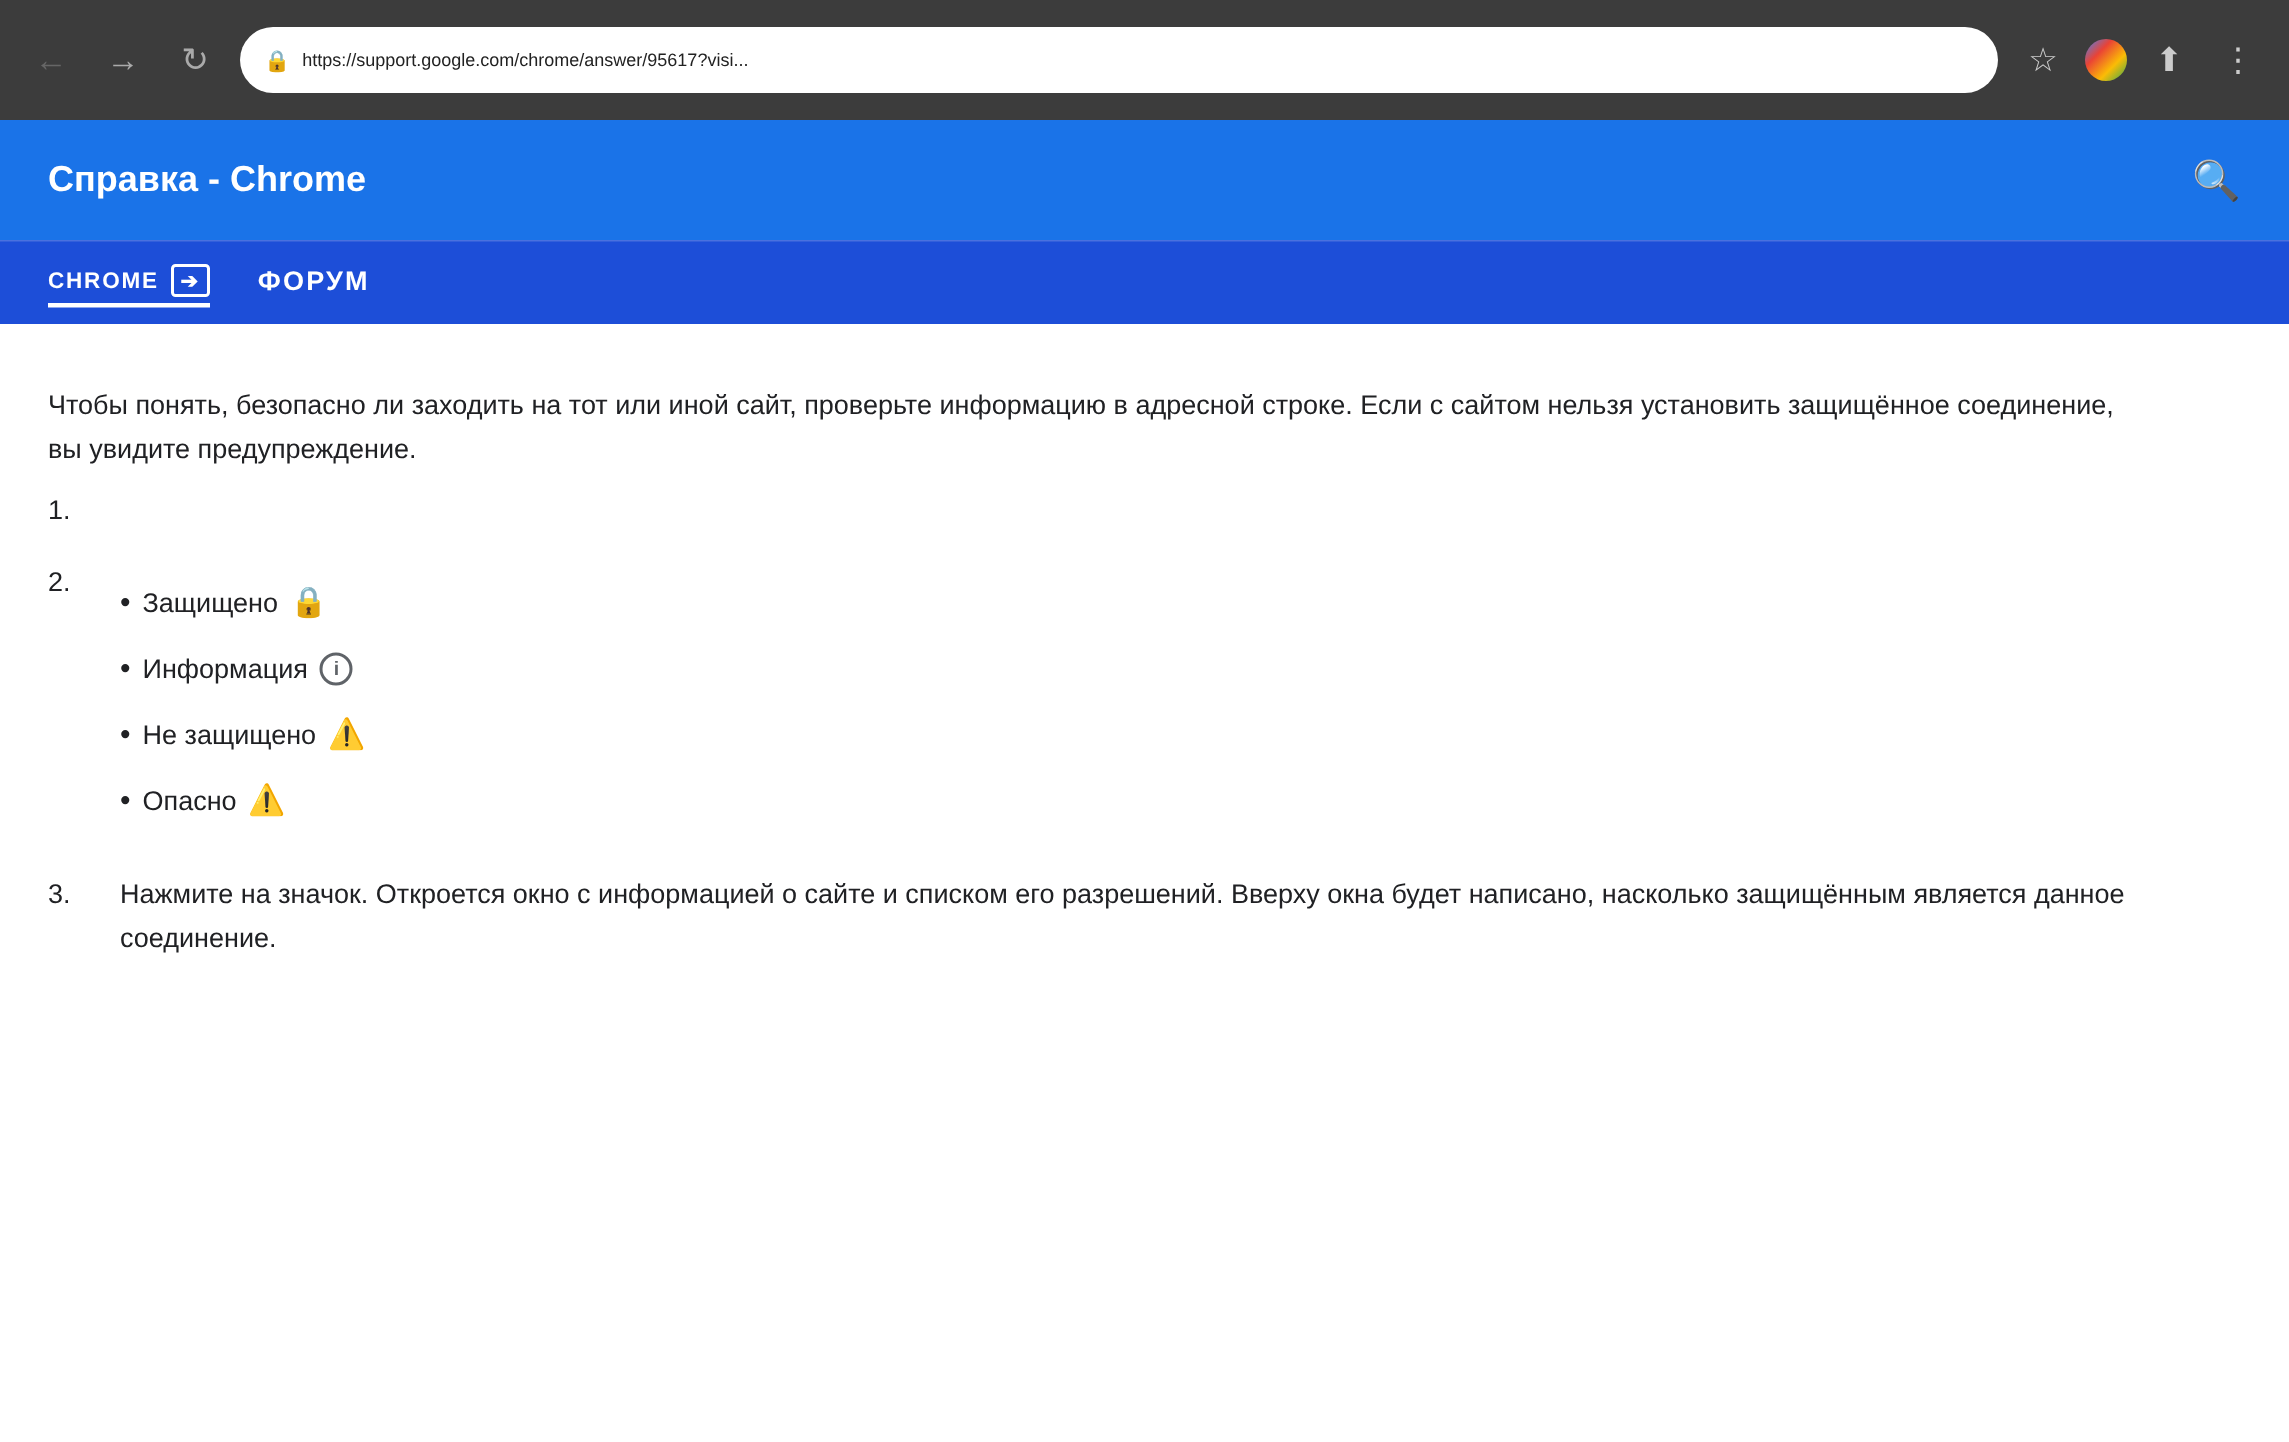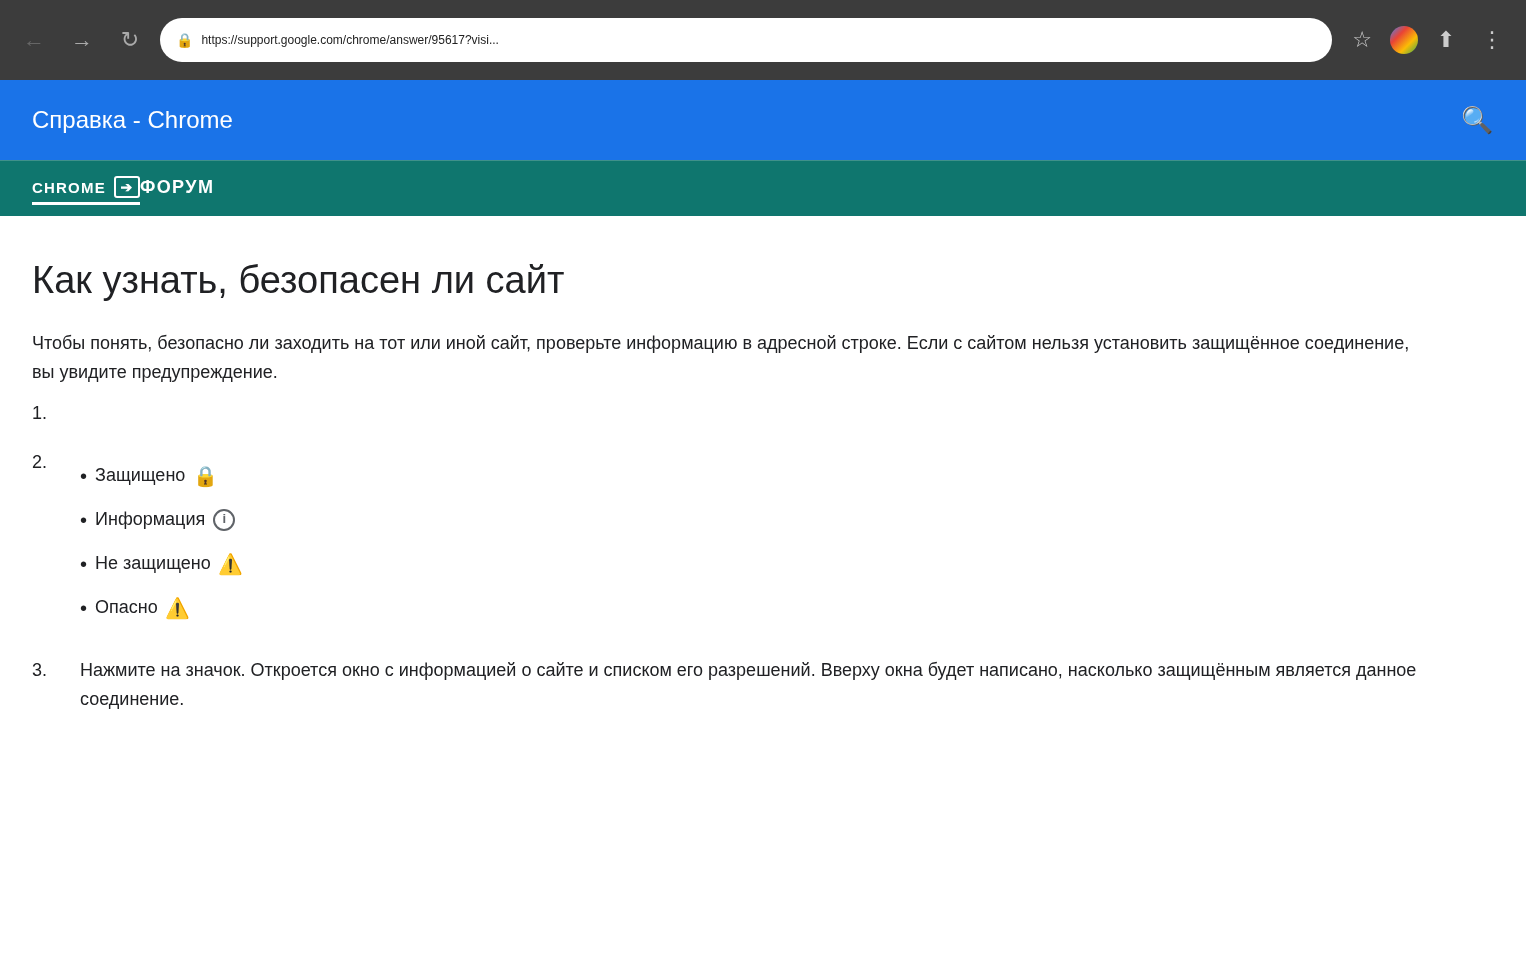--- a/index.html
+++ b/index.html
@@ -78,35 +78,36 @@
       background: #1a73e8;
       padding: 0 32px;
       height: 80px;
       display: flex;
       align-items: center;
       justify-content: space-between;
     }
     .page-header-title {
       color: #fff;
       font-size: 24px;
-      font-weight: 400;
+      font-weight: 700;
     }
     .header-search-icon {
       color: #fff;
       font-size: 26px;
       cursor: pointer;
     }
 
     
     .nav-bar {
-      background: #0f766e;
+      background: #1d4ed8;
       padding: 0 32px;
       height: 56px;
       display: flex;
       align-items: center;
+      gap: 32px;
       border-top: 1px solid rgba(255,255,255,0.2);
     }
     .nav-item {
       color: #fff;
       font-size: 15px;
       font-weight: 700;
       letter-spacing: 0.08em;
       cursor: pointer;
       display: flex;
       align-items: center;
@@ -240,21 +241,20 @@
   <div class="nav-item">
     <span>CHROME</span>
     <span class="nav-item-icon">➔</span>
   </div>
   <div class="nav-item-forum">
     <span>ФОРУМ</span>
   </div>
 </div>
 
 <div class="main-content">
-  <h1 class="article-title">Как узнать, безопасен ли сайт</h1>
   <p class="article-intro">Чтобы понять, безопасно ли заходить на тот или иной сайт, проверьте информацию в адресной строке. Если с сайтом нельзя установить защищённое соединение, вы увидите предупреждение.</p>
 
   <ol class="steps-list">
 
     <li class="step-item">
       <span class="step-number">1.</span>
     </li>
 
     <li class="step-item">
       <span class="step-number">2.</span>

